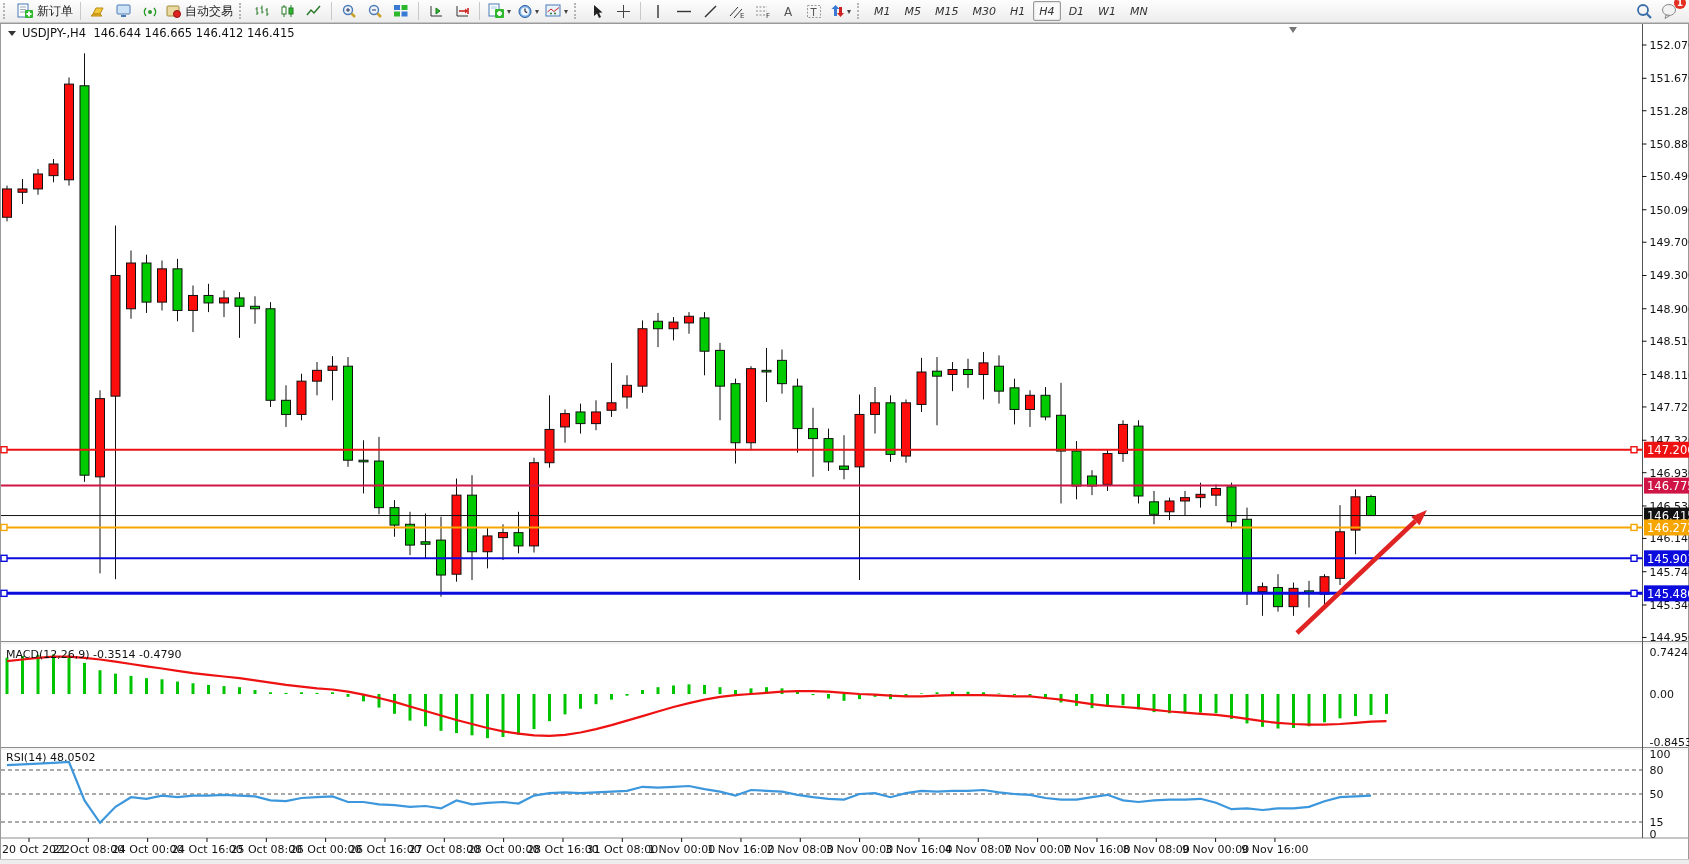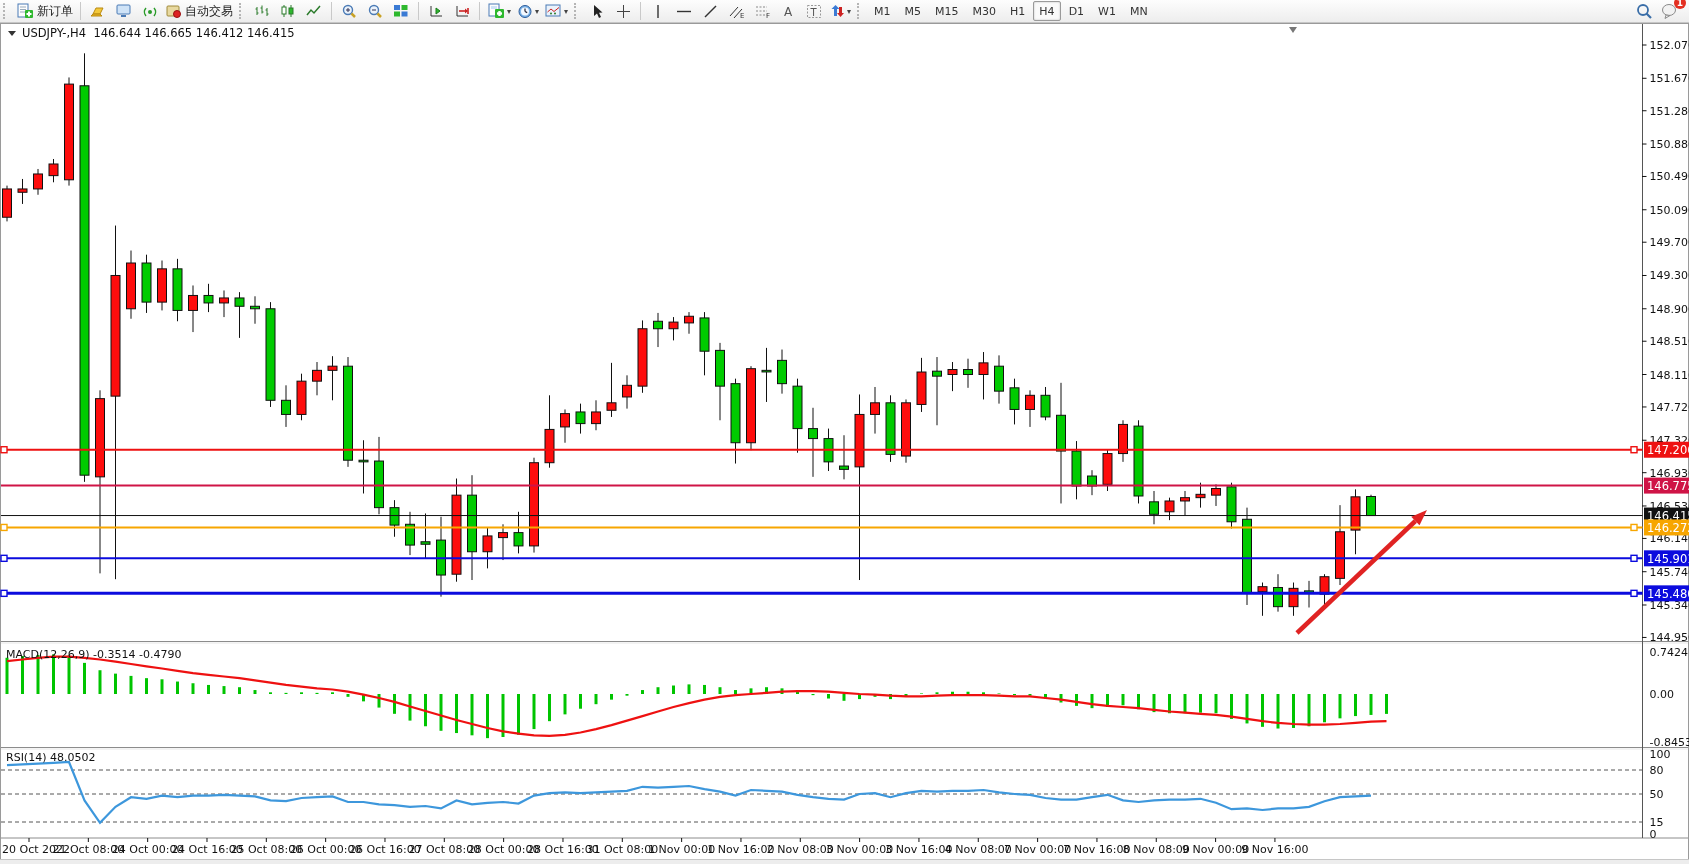--- a/index.html
+++ b/index.html
@@ -5,21 +5,21 @@
   html,body{margin:0;padding:0;background:#fff;font-family:"DejaVu Sans","Liberation Sans",sans-serif;}
   #app{position:relative;width:1689px;height:864px;background:#be185d;overflow:hidden;}
   
   #toolbar{position:absolute;left:0;top:0;width:1689px;height:22px;background:linear-gradient(#fdfdfd,#ededed);
     border-bottom:1px solid #c6c6c6;display:flex;align-items:center;font-size:12px;color:#222;z-index:5;}
   .tb-grip{width:5px;height:16px;margin:0 3px;border-left:2px dotted #b5b5b5;}
   .tb-btn{height:20px;min-width:20px;display:flex;align-items:center;justify-content:center;padding:0 2px;margin:0 1px;border-radius:2px;cursor:default;}
   .tb-label{margin-left:3px;white-space:nowrap;}
   .tb-sep{width:1px;height:18px;background:#c9c9c9;margin:0 4px;}
   .tb-caret{font-size:8px;color:#444;margin-left:2px;}
-  .tf-btn{height:18px;padding:0 5px;margin:0 1px;font-size:11px;color:#333;display:flex;align-items:center;border:1px solid transparent;border-radius:2px;}
+  .tf-btn{height:18px;padding:0 5px;margin:0 1px;font-size:11px;color:#333;display:flex;align-items:center;border:1px solid transparent;border-radius:2px;font-style:italic;}
   .tf-btn.active{background:#fafafa;border:1px solid #9a9a9a;box-shadow:inset 0 0 2px #bbb;}
   #tb-right{margin-left:auto;display:flex;align-items:center;margin-right:6px;}
   .badge{position:absolute;right:-4px;top:-4px;width:12px;height:12px;background:#e33022;border-radius:50%;
     color:#fff;font-size:9px;line-height:12px;text-align:center;font-weight:bold;}
   
   #chartwin{position:absolute;left:0;top:23px;width:1689px;height:836px;background:#fff;}
   #chartsvg{position:absolute;left:0;top:0;}
   #bottomstrip{position:absolute;left:0;top:859px;width:1689px;height:5px;background:#ededed;border-top:1px solid #c6c6c6;}
   svg text{font-family:"DejaVu Sans","Liberation Sans",sans-serif;}
 </style>

